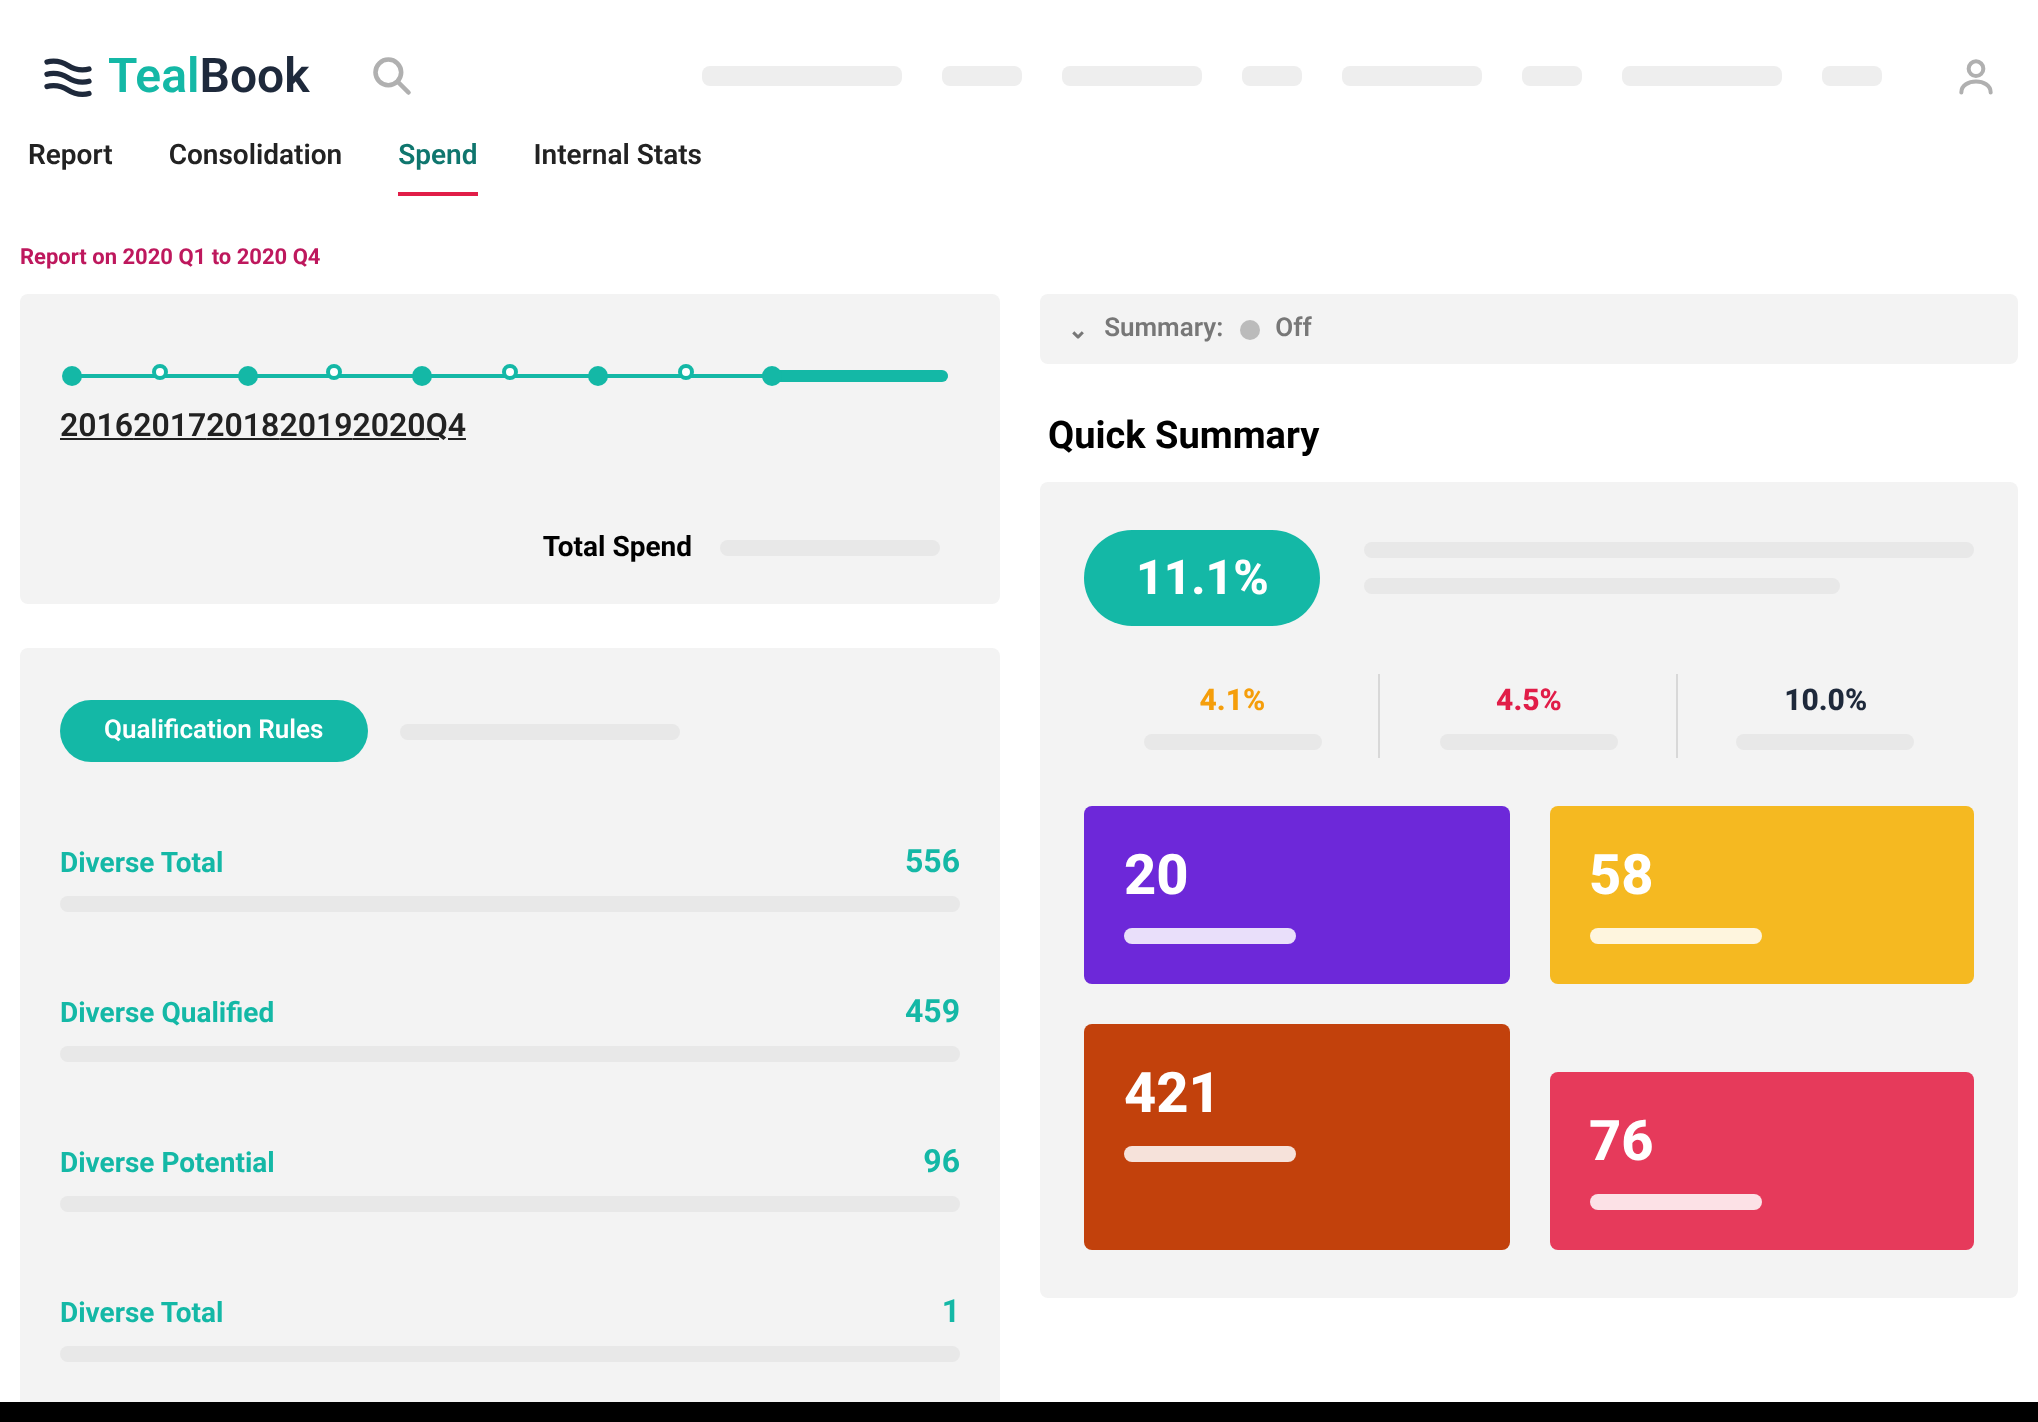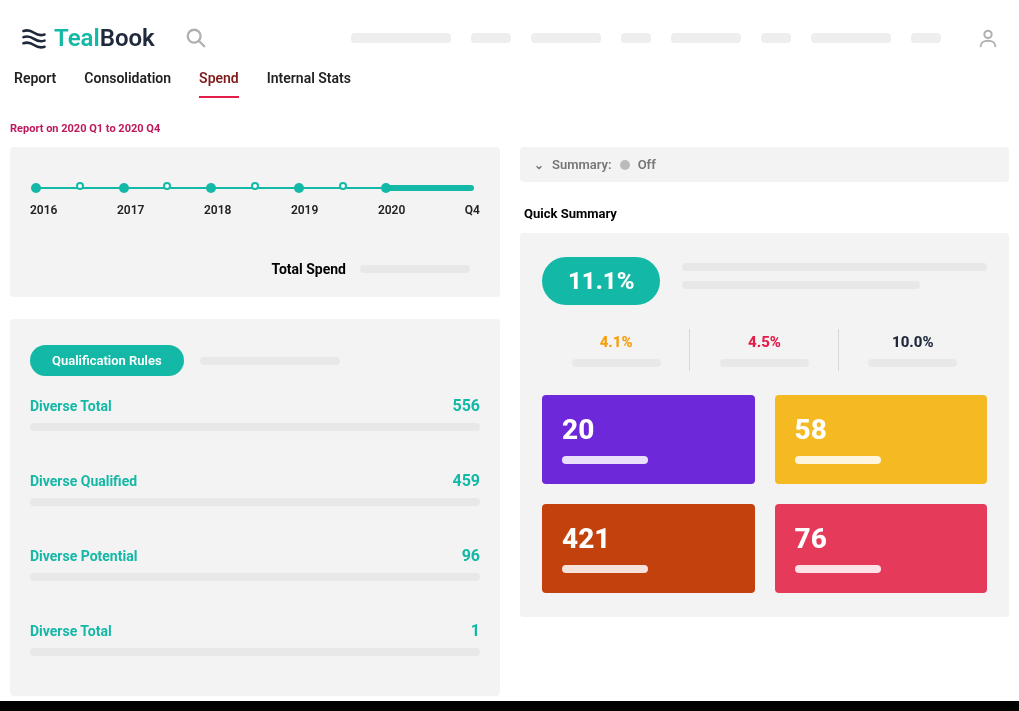--- a/index.html
+++ b/index.html
@@ -14,65 +14,65 @@
   .logo-teal { color: #14b8a6; }
   .logo-dark { color: #1e293b; }
   .search-icon { margin-left: 30px; color: #b0b0b0; cursor: pointer; }
   .header-skeletons { margin-left: auto; display: flex; gap: 20px; align-items: center; }
   .skel { background: #eee; border-radius: 4px; height: 10px; }
   .user-icon { color: #b0b0b0; margin-left: 16px; }
 
   
   .tabs { display: flex; gap: 28px; padding: 0 14px 10px 14px; border-bottom: 0; font-size: 14px; font-weight: 600; }
   .tab { color: #222; cursor: pointer; padding: 8px 0; position: relative; }
-  .tab.active { color: #7f1d1d; }
+  .tab.active { color: #0f766e; }
   .tab.active::after { content:''; position:absolute; bottom:-4px; left:0; right:0; height:2px; background:#e11d48; }
 
   
   .report-title { font-size: 11px; font-weight: 700; color: #be185d; padding: 18px 10px 12px 10px; }
 
   
   .main { display: flex; gap: 20px; padding: 0 10px; }
   .left { width: 490px; display: flex; flex-direction: column; gap: 22px; }
   .right { flex: 1; display: flex; flex-direction: column; }
 
   .panel { background: #f3f3f3; border-radius: 4px; padding: 22px 20px; }
 
   
   .timeline { padding: 30px 20px 20px 20px; }
   .timeline-track { position: relative; height: 10px; margin: 6px 6px 6px 6px; }
   .timeline-line { position: absolute; top: 4px; left: 0; right: 0; height: 2px; background: #cfcfcf; }
   .timeline-line-teal { position: absolute; top: 4px; left: 0; width: 80%; height: 2px; background: #14b8a6; }
   .timeline-end { position: absolute; top: 2px; right: 0; width: 20%; height: 6px; background: #14b8a6; border-radius: 3px; }
   .dot { position: absolute; top: 0; width: 10px; height: 10px; border-radius: 50%; background: #14b8a6; transform: translateX(-50%); }
   .dot.hollow { background: #fff; border: 2px solid #14b8a6; width: 8px; height: 8px; top: -1px; }
-  .tick-labels { display: flex; justify-content: space-between; font-size: 12px; font-weight: 600; color: #222; margin-top: 10px; padding: 0 0px; }
+  .tick-labels { display: flex; font-size: 16px; font-weight: 600; color: #222; margin-top: 10px; padding: 0 0px; text-decoration: underline; }
   .tick-labels span:last-child { text-align: right; }
   .total-spend-row { display:flex; align-items:center; justify-content:flex-end; gap:14px; margin-top: 44px; padding-right: 10px; }
   .total-spend-label { font-weight: 700; font-size: 14px; }
   .total-spend-bar { width: 110px; height: 8px; background: #e8e8e8; border-radius: 4px; }
 
   
   .qual-panel { padding: 26px 20px 40px 20px; }
-  .qual-head { display: flex; gap: 16px; align-items: center; margin-bottom: 20px; }
+  .qual-head { display: flex; gap: 16px; align-items: center; margin-bottom: 40px; }
   .pill { background: #14b8a6; color: #fff; font-weight: 600; font-size: 13px; padding: 8px 22px; border-radius: 20px; }
   .qual-head-bar { width: 140px; height: 8px; background: #e8e8e8; border-radius: 4px; }
   .metrics-grid { display: grid; grid-template-columns: 1fr; gap: 40px 40px; }
   .metric { }
   .metric-head { display: flex; justify-content: space-between; align-items: baseline; margin-bottom: 8px; }
   .metric-label { color: #14b8a6; font-weight: 700; font-size: 14px; }
   .metric-value { color: #14b8a6; font-weight: 700; font-size: 16px; }
   .metric-bar { width: 100%; height: 8px; background: #e8e8e8; border-radius: 4px; }
 
   
   .filters-bar { background: #f3f3f3; border-radius: 4px; padding: 10px 14px; display:flex; align-items:center; gap:8px; font-size: 13px; color: #777; font-weight: 600; margin-bottom: 24px; }
   .chev { font-size: 12px; }
   .filter-dot { width: 10px; height: 10px; border-radius: 50%; background: #bbb; display:inline-block; }
 
-  .quick-summary-title { font-size: 13px; font-weight: 700; margin-bottom: 12px; padding-left: 4px; }
+  .quick-summary-title { font-size: 19px; font-weight: 700; margin-bottom: 12px; padding-left: 4px; }
   .summary-panel { background: #f3f3f3; border-radius: 4px; padding: 24px 22px; }
 
   .top-row { display:flex; gap: 22px; align-items: flex-start; margin-bottom: 22px; }
   .big-pct-pill { background: #14b8a6; color: #fff; font-weight: 800; font-size: 24px; padding: 10px 26px; border-radius: 26px; }
   .pill-bars { flex:1; display:flex; flex-direction:column; gap:10px; margin-top: 6px; }
   .pill-bar { height: 8px; background: #e8e8e8; border-radius: 4px; }
   .pill-bar.short { width: 78%; }
 
   .pct-row { display:flex; justify-content: space-around; align-items: flex-start; padding: 6px 0 18px 0; position: relative; }
   .pct-cell { flex:1; text-align:center; position:relative; }
@@ -84,21 +84,21 @@
   .pct-dark { color: #1e293b; }
   .pct-bar { height: 8px; background: #e8e8e8; border-radius: 4px; width: 60%; margin: 0 auto; }
 
   .card-grid { display:grid; grid-template-columns: 1fr 1fr; gap: 20px; margin-top: 10px; }
   .card { border-radius: 4px; padding: 18px 20px 20px 20px; color: #fff; }
   .card-num { font-size: 28px; font-weight: 800; margin-bottom: 10px; }
   .card-bar { height: 8px; border-radius: 4px; background: rgba(255,255,255,0.85); width: 50%; }
   .card-blue { background: #6d28d9; }
   .card-yellow { background: #f5b921; }
   .card-navy { background: #c2410c; }
-  .card-red { background: #e63a5b; }
+  .card-red { background: #e63a5b; margin-top: 24px; }
 </style>
 </head>
 <body>
 
 <div class="header">
   <div class="logo">
     <svg class="logo-icon" viewBox="0 0 32 32">
       <path d="M4 8 C4 8 10 6 16 10 C22 14 28 12 28 12" stroke="#1e293b" stroke-width="3" fill="none" stroke-linecap="round"></path>
       <path d="M4 15 C4 15 10 13 16 17 C22 21 28 19 28 19" stroke="#1e293b" stroke-width="3" fill="none" stroke-linecap="round"></path>
       <path d="M4 22 C4 22 10 20 16 24 C22 28 28 26 28 26" stroke="#1e293b" stroke-width="3" fill="none" stroke-linecap="round"></path>

